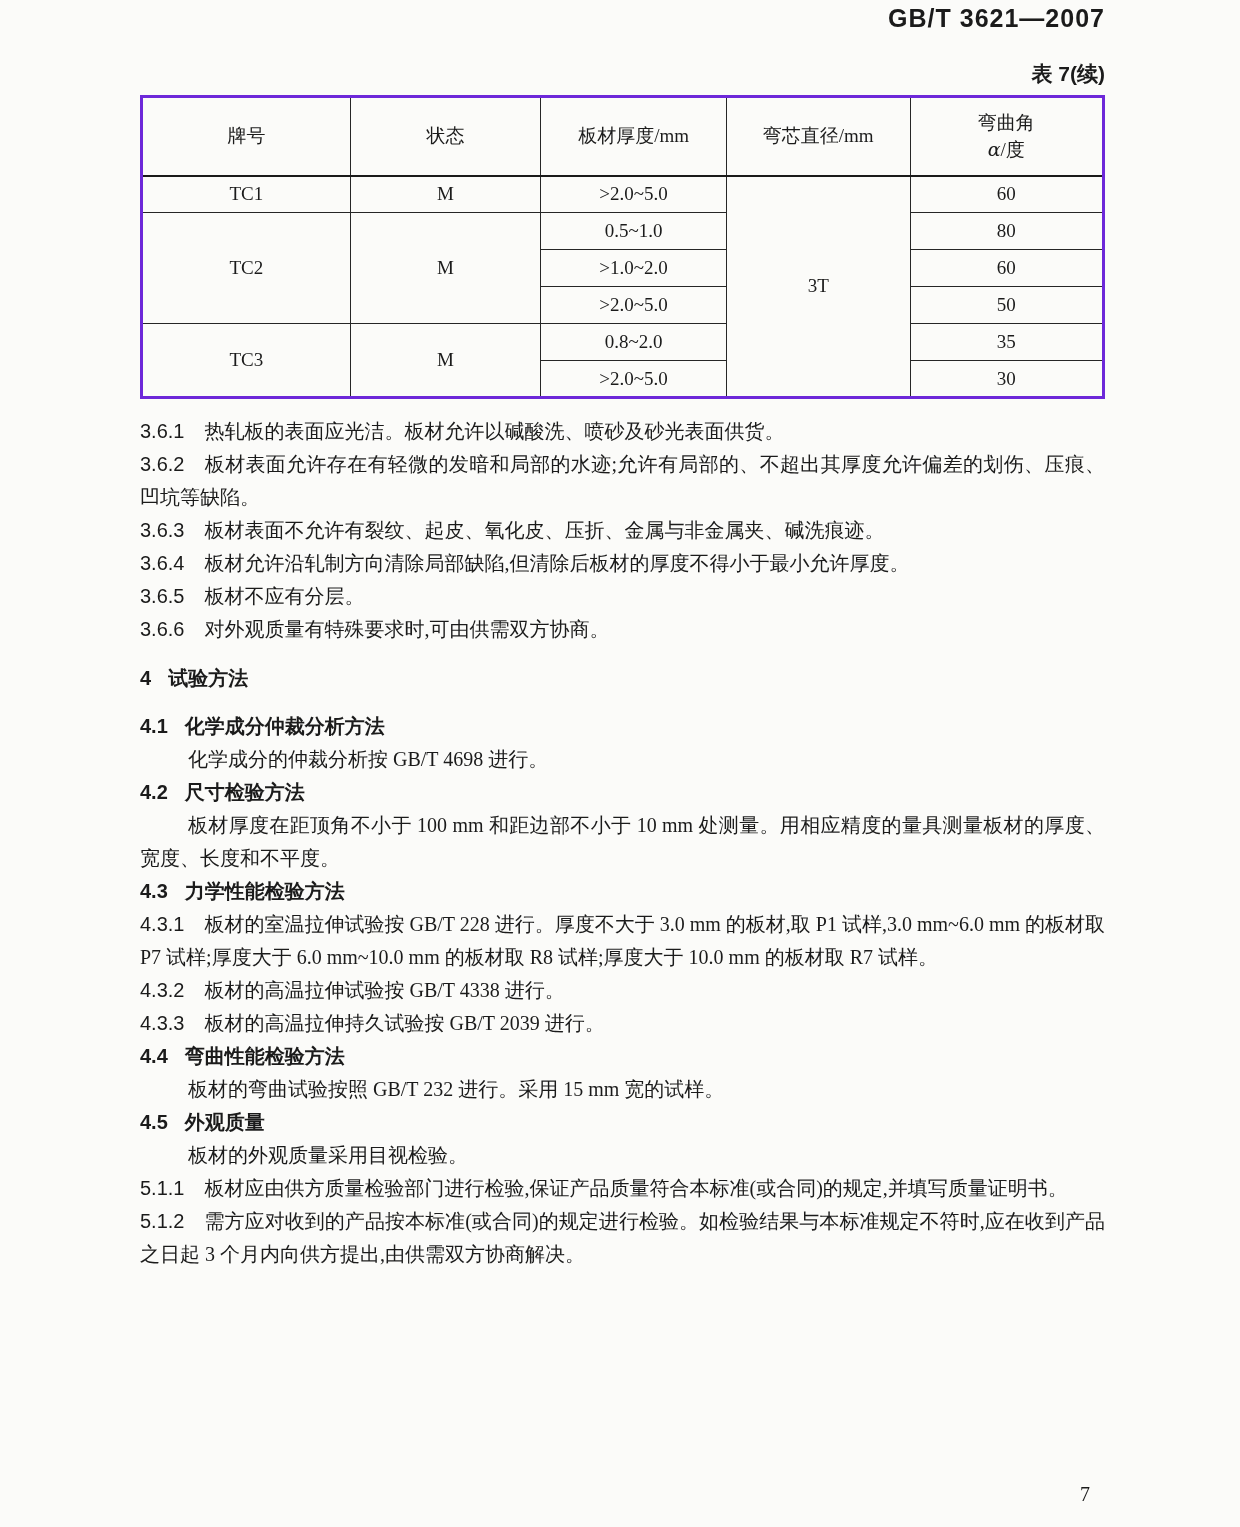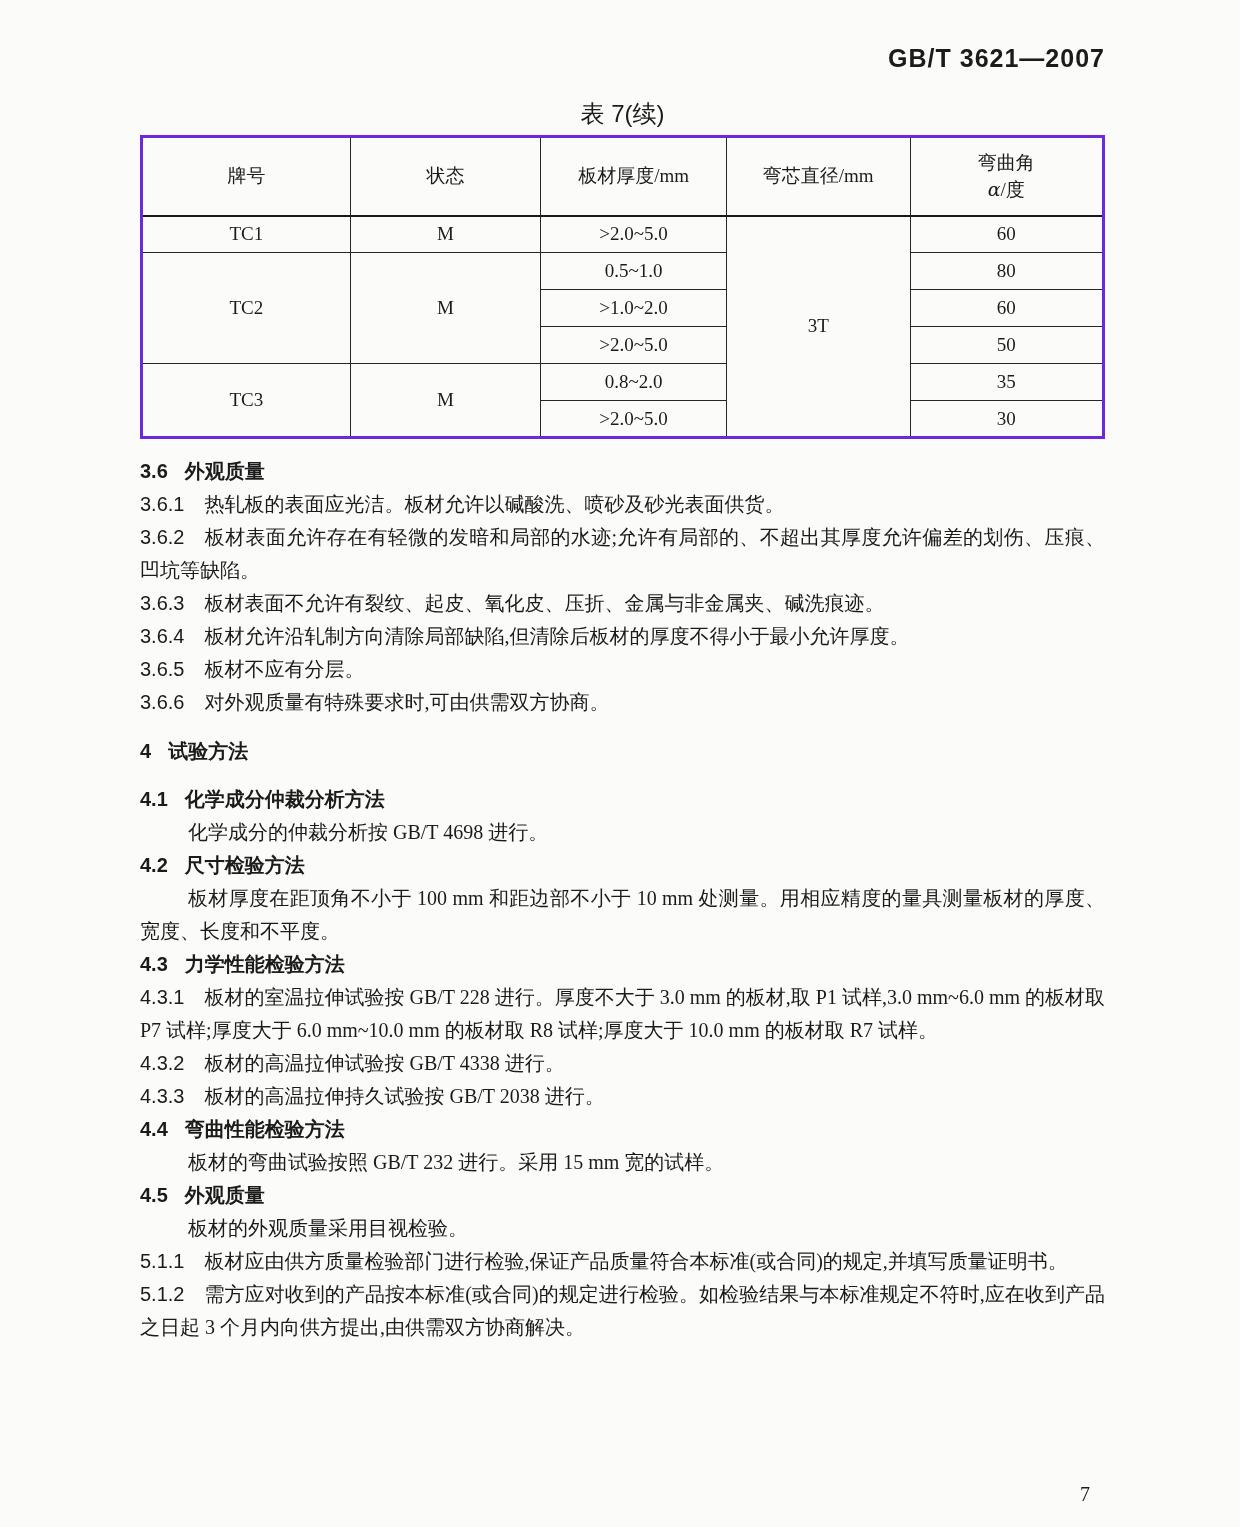--- a/index.html
+++ b/index.html
@@ -6,37 +6,37 @@
   html, body { margin: 0; padding: 0; }
   body {
     position: relative;
     width: 1240px;
     height: 1527px;
     background: #fbfbf9;
     color: #1b1b1b;
     font-family: "Liberation Serif", "DejaVu Serif", serif;
     overflow: hidden;
   }
-  .page { padding: 4px 135px 0 140px; margin-top: 40px; }
+  .page { padding: 4px 135px 0 140px; }
 
   .doc-header {
     text-align: right;
     font-family: "Liberation Sans", "DejaVu Sans", sans-serif;
     font-weight: 700;
     font-size: 25px;
     letter-spacing: 1px;
     line-height: 28px;
   }
 
   .table-title {
     margin-top: 30px;
-    text-align: center;
-    font-family: "Liberation Sans", "DejaVu Sans", sans-serif;
-    font-weight: 400;
-    font-size: 24px;
+    text-align: right;
+    font-family: "Liberation Sans", "DejaVu Sans", sans-serif;
+    font-weight: 700;
+    font-size: 21px;
     line-height: 24px;
   }
 
   table.spec {
     margin-top: 9px;
     width: 100%;
     border-collapse: collapse;
     border: 3px solid #6d28d9;
     font-size: 19px;
     table-layout: fixed;
@@ -142,21 +142,20 @@
       </tr>
       <tr>
         <td>&gt;2.0~5.0</td>
         <td>30</td>
       </tr>
     </tbody>
   </table>
 
   <div class="sections">
 
-    <p class="h2"><span class="hnum">3.6</span><span>外观质量</span></p>
 
     <p class="clause"><span class="cnum">3.6.1</span><span>热轧板的表面应光洁。板材允许以碱酸洗、喷砂及砂光表面供货。</span></p>
 
     <p class="clause"><span class="cnum">3.6.2</span><span>板材表面允许存在有轻微的发暗和局部的水迹;允许有局部的、不超出其厚度允许偏差的划伤、压痕、凹坑等缺陷。</span></p>
 
     <p class="clause"><span class="cnum">3.6.3</span><span>板材表面不允许有裂纹、起皮、氧化皮、压折、金属与非金属夹、碱洗痕迹。</span></p>
 
     <p class="clause"><span class="cnum">3.6.4</span><span>板材允许沿轧制方向清除局部缺陷,但清除后板材的厚度不得小于最小允许厚度。</span></p>
 
     <p class="clause"><span class="cnum">3.6.5</span><span>板材不应有分层。</span></p>
@@ -172,21 +171,21 @@
     <p class="h2"><span class="hnum">4.2</span><span>尺寸检验方法</span></p>
 
     <p class="para-indent">板材厚度在距顶角不小于 100 mm 和距边部不小于 10 mm 处测量。用相应精度的量具测量板材的厚度、宽度、长度和不平度。</p>
 
     <p class="h2"><span class="hnum">4.3</span><span>力学性能检验方法</span></p>
 
     <p class="clause"><span class="cnum">4.3.1</span><span>板材的室温拉伸试验按 GB/T 228 进行。厚度不大于 3.0 mm 的板材,取 P1 试样,3.0 mm~6.0 mm 的板材取 P7 试样;厚度大于 6.0 mm~10.0 mm 的板材取 R8 试样;厚度大于 10.0 mm 的板材取 R7 试样。</span></p>
 
     <p class="clause"><span class="cnum">4.3.2</span><span>板材的高温拉伸试验按 GB/T 4338 进行。</span></p>
 
-    <p class="clause"><span class="cnum">4.3.3</span><span>板材的高温拉伸持久试验按 GB/T 2038 进行。</span></p>
+    <p class="clause"><span class="cnum">4.3.3</span><span>板材的高温拉伸持久试验按 GB/T 2039 进行。</span></p>
 
     <p class="h2"><span class="hnum">4.4</span><span>弯曲性能检验方法</span></p>
 
     <p class="para-indent">板材的弯曲试验按照 GB/T 232 进行。采用 15 mm 宽的试样。</p>
 
     <p class="h2"><span class="hnum">4.5</span><span>外观质量</span></p>
 
     <p class="para-indent">板材的外观质量采用目视检验。</p>
 
 

